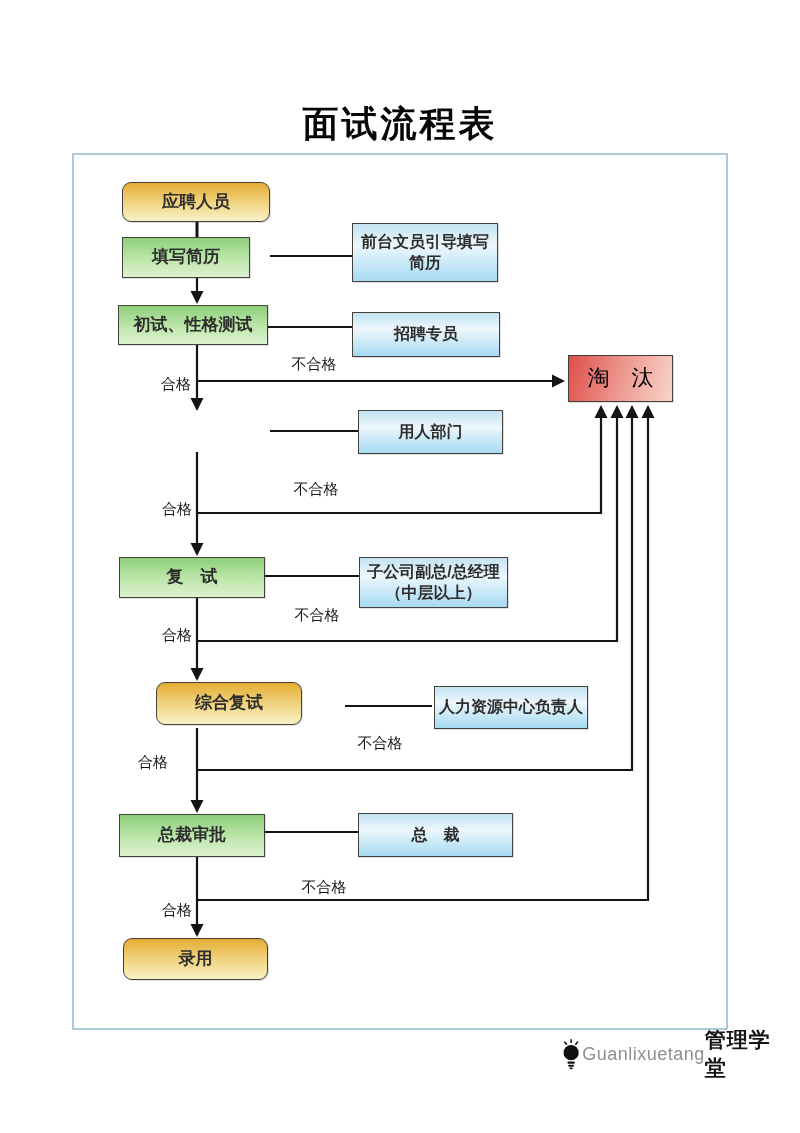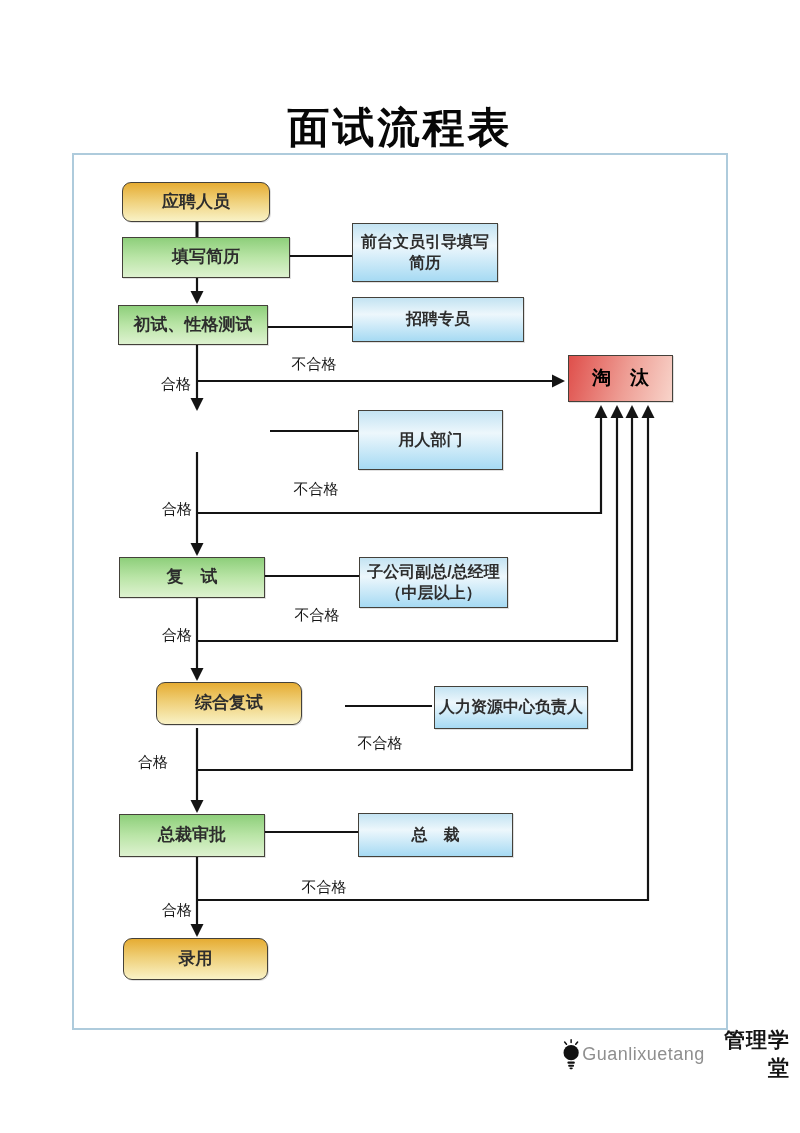--- a/index.html
+++ b/index.html
@@ -2,49 +2,49 @@
 <html><head>
 <meta charset="utf-8">
 <style>
   html,body{margin:0;padding:0;background:#ffffff;}
   .canvas{
     position:relative;width:800px;height:1133px;background:#ffffff;overflow:hidden;
     font-family:"Liberation Sans","DejaVu Sans",sans-serif;color:#222;
   }
   .title{
     position:absolute;left:0;top:100px;width:800px;text-align:center;
-    font-size:42px;font-weight:900;letter-spacing:3px;color:#070707;
+    font-size:36px;font-weight:900;letter-spacing:3px;color:#070707;
   }
   .frame{
     position:absolute;left:72px;top:153px;width:652px;height:873px;
     border:2px solid #aecbdc;background:#ffffff;
   }
   .overlay{position:absolute;left:0;top:0;width:800px;height:1133px;pointer-events:none;}
   .box{
     position:absolute;display:flex;align-items:center;justify-content:center;
     text-align:center;white-space:pre-line;
     font-size:17px;font-weight:700;color:#2d2d2d;line-height:1.3;
     border:1.5px solid #44413a;box-sizing:border-box;
     box-shadow:1px 1px 0 rgba(0,0,0,0.12);
   }
   .yellow{background:linear-gradient(180deg,#e6ac33 0%,#efcf77 45%,#f9f2c6 100%);border-radius:9px;}
   .green {background:linear-gradient(180deg,#8ecf7b 0%,#bae5a7 50%,#def2d0 100%);}
   .blue  {background:linear-gradient(180deg,#c3e3f2 0%,#edf7fc 38%,#a6daf3 100%);font-size:16px;}
   .red   {background:linear-gradient(105deg,#df4f4b 0%,#ee9e95 55%,#f8d4ca 100%);
-          font-size:19px;font-weight:700;color:#000;}
+          font-size:22px;font-weight:400;color:#000;}
   .lbl{
     position:absolute;transform:translate(-50%,-50%);
     font-size:15px;font-weight:400;color:#151515;white-space:nowrap;
   }
   .footer{
     position:absolute;left:560px;top:1034px;width:230px;height:40px;
     display:flex;align-items:center;
   }
   .brand-latin{font-size:18px;color:#8f8f8f;letter-spacing:0.5px;}
-  .brand-cjk{font-size:21px;font-weight:700;color:#151515;letter-spacing:1px;text-align:right;}
+  .brand-cjk{font-size:21px;font-weight:700;color:#151515;letter-spacing:1px;}
 </style>
 </head>
 <body>
 
 <div class="canvas">
 
   <div class="title">面试流程表</div>
 
   <div class="frame"></div>
 
@@ -73,31 +73,31 @@
       <line x1="270" y1="256" x2="352" y2="256" stroke-width="2"></line>
       <line x1="268" y1="327" x2="352" y2="327" stroke-width="2"></line>
       <line x1="270" y1="431" x2="358" y2="431" stroke-width="2"></line>
       <line x1="265" y1="576" x2="359" y2="576" stroke-width="2"></line>
       <line x1="345" y1="706" x2="432" y2="706" stroke-width="2"></line>
       <line x1="265" y1="832" x2="358" y2="832" stroke-width="2"></line>
     </g>
   </svg>
 
   <div class="box yellow" style="left:122px;top:182px;width:148px;height:40px;">应聘人员</div>
-  <div class="box green" style="left:122px;top:237px;width:168px;height:41px;">填写简历</div>
+  <div class="box green" style="left:122px;top:237px;width:128px;height:41px;">填写简历</div>
   <div class="box green" style="left:118px;top:305px;width:150px;height:40px;">初试、性格测试</div>
   <div class="box green" style="left:119px;top:557px;width:146px;height:41px;">复　试</div>
   <div class="box yellow" style="left:156px;top:682px;width:146px;height:43px;">综合复试</div>
   <div class="box green" style="left:119px;top:814px;width:146px;height:43px;">总裁审批</div>
   <div class="box yellow" style="left:123px;top:938px;width:145px;height:42px;">录用</div>
 
   <div class="box blue" style="left:352px;top:223px;width:146px;height:59px;">前台文员引导填写
 简历</div>
-  <div class="box blue" style="left:352px;top:297px;width:172px;height:45px;">招聘专员</div>
-  <div class="box blue" style="left:358px;top:410px;width:145px;height:60px;">用人部门</div>
+  <div class="box blue" style="left:352px;top:312px;width:148px;height:45px;">招聘专员</div>
+  <div class="box blue" style="left:358px;top:410px;width:145px;height:44px;">用人部门</div>
   <div class="box blue" style="left:359px;top:557px;width:149px;height:51px;">子公司副总/总经理
 （中层以上）</div>
   <div class="box blue" style="left:434px;top:686px;width:154px;height:43px;">人力资源中心负责人</div>
   <div class="box blue" style="left:358px;top:813px;width:155px;height:44px;">总　裁</div>
 
   <div class="box red" style="left:568px;top:355px;width:105px;height:47px;">淘　汰</div>
 
   <span class="lbl" style="left:176px;top:384px;">合格</span>
   <span class="lbl" style="left:177px;top:509px;">合格</span>
   <span class="lbl" style="left:177px;top:635px;">合格</span>

